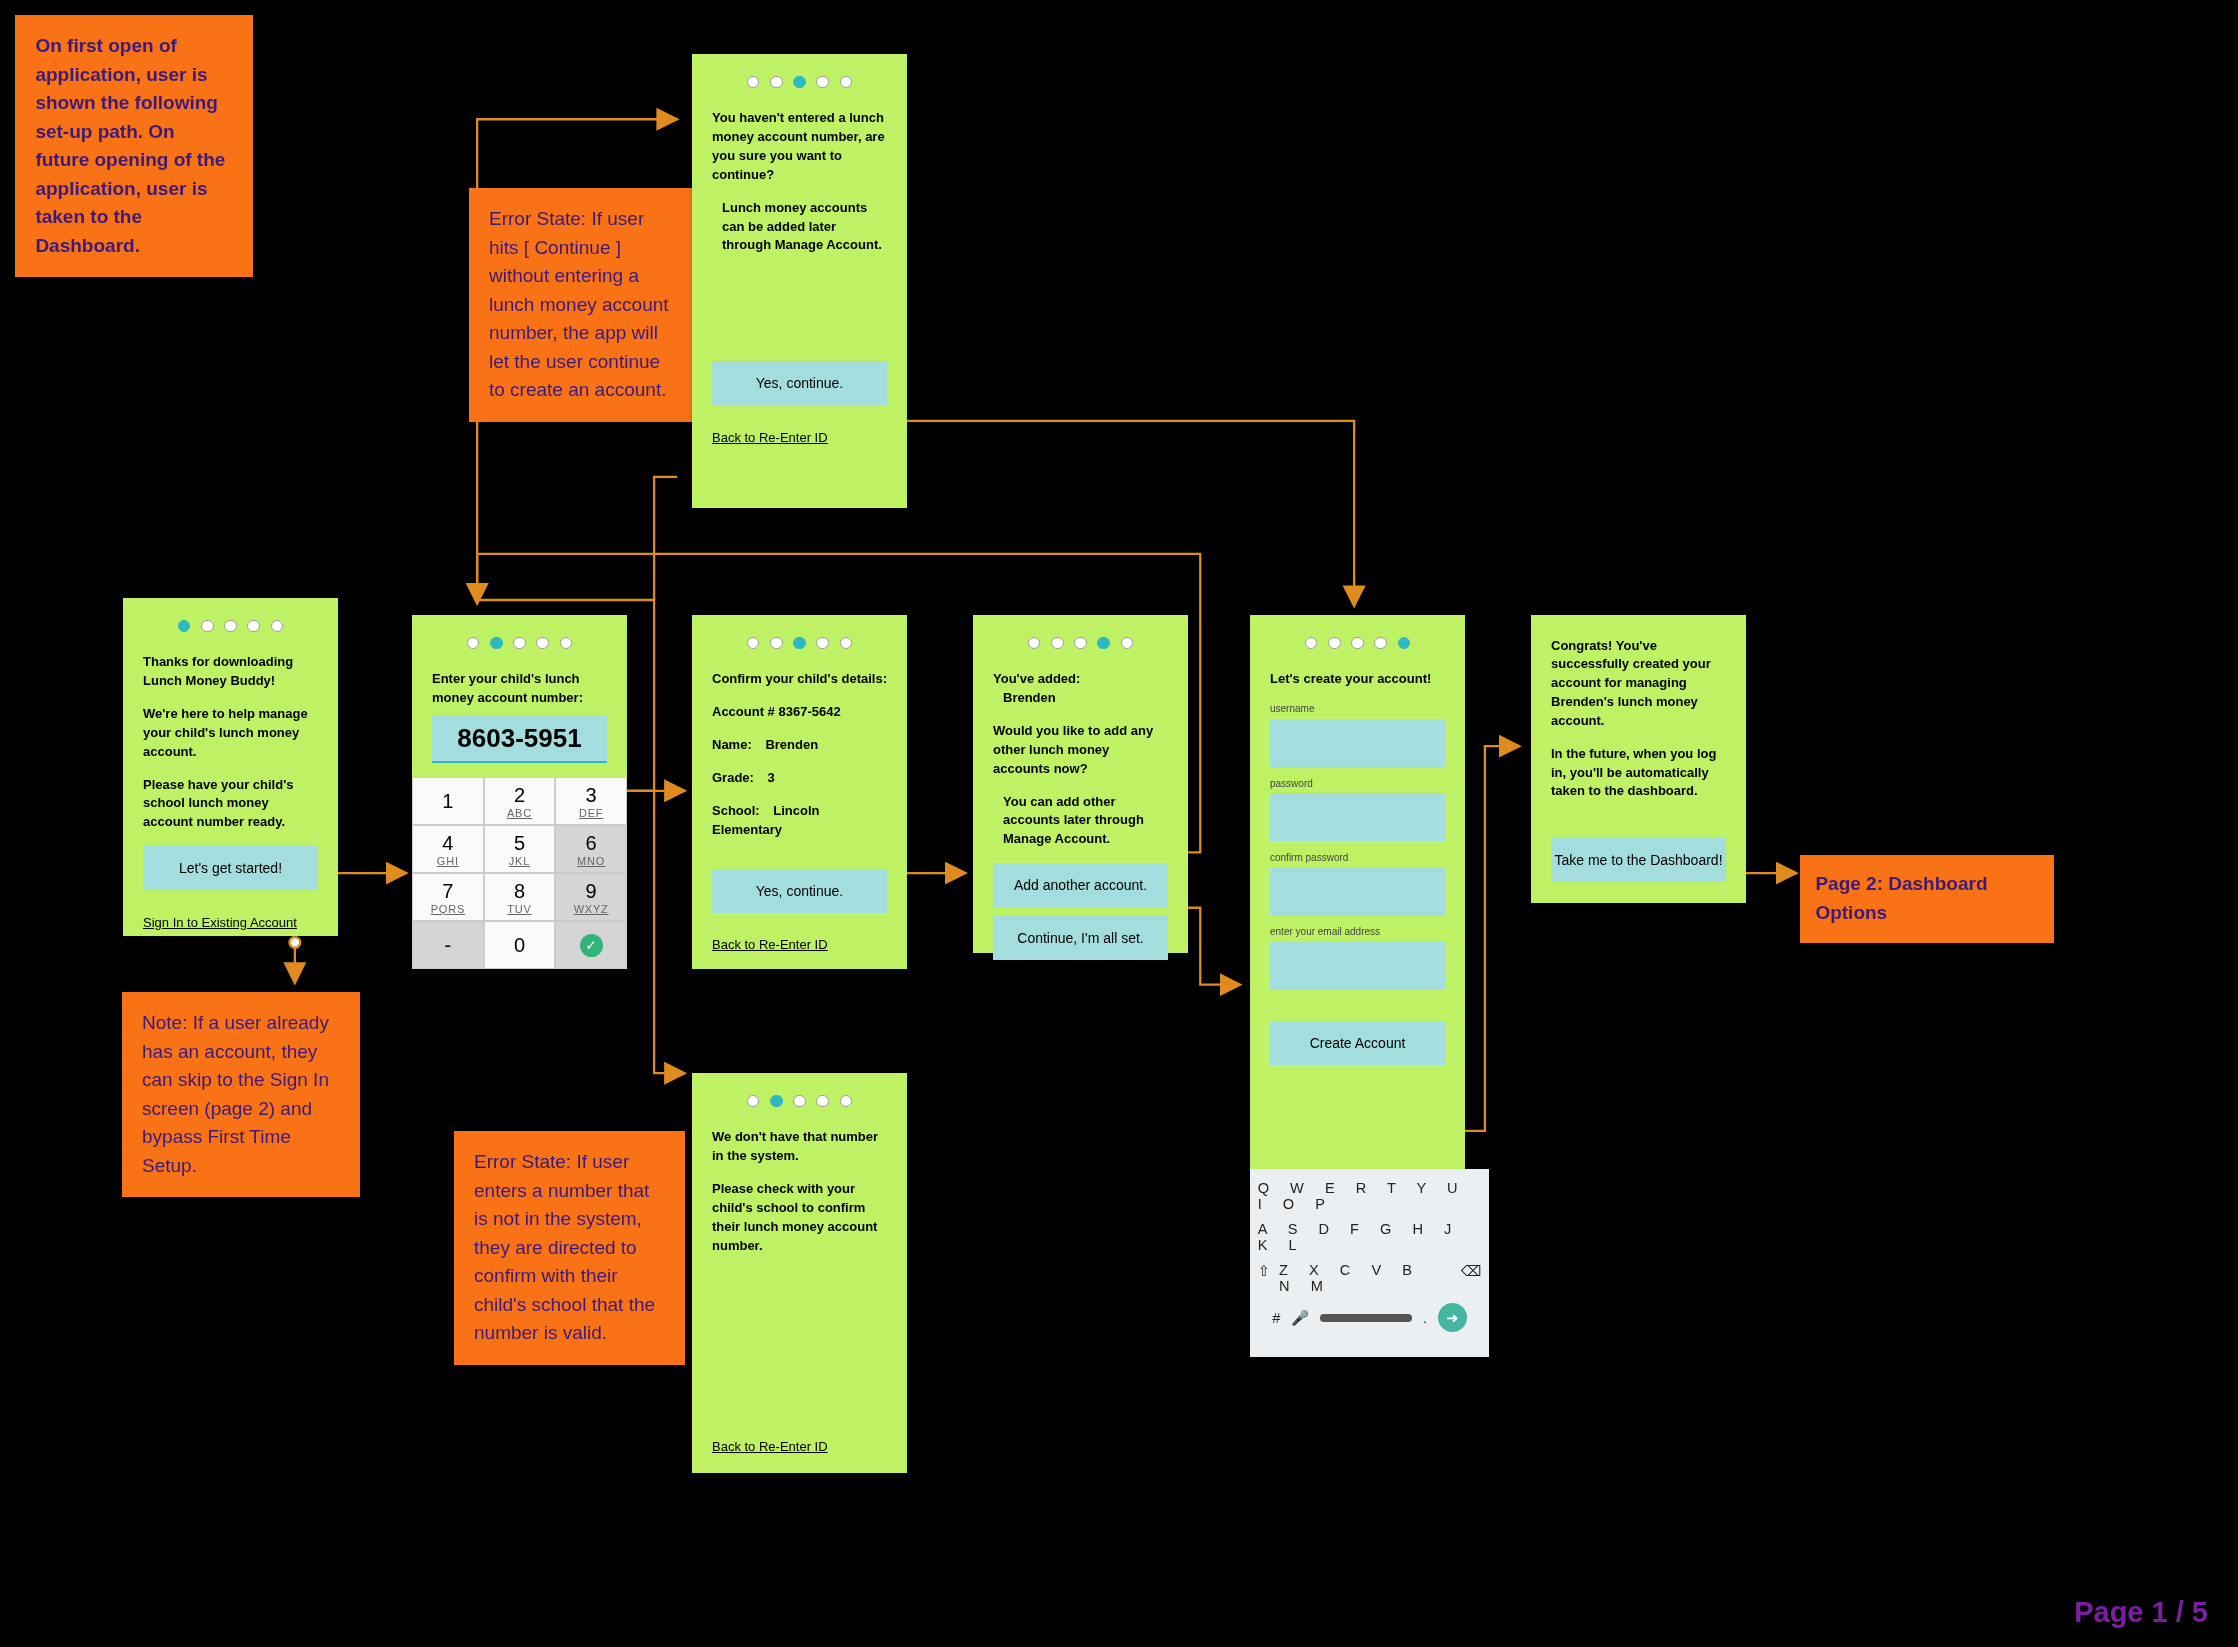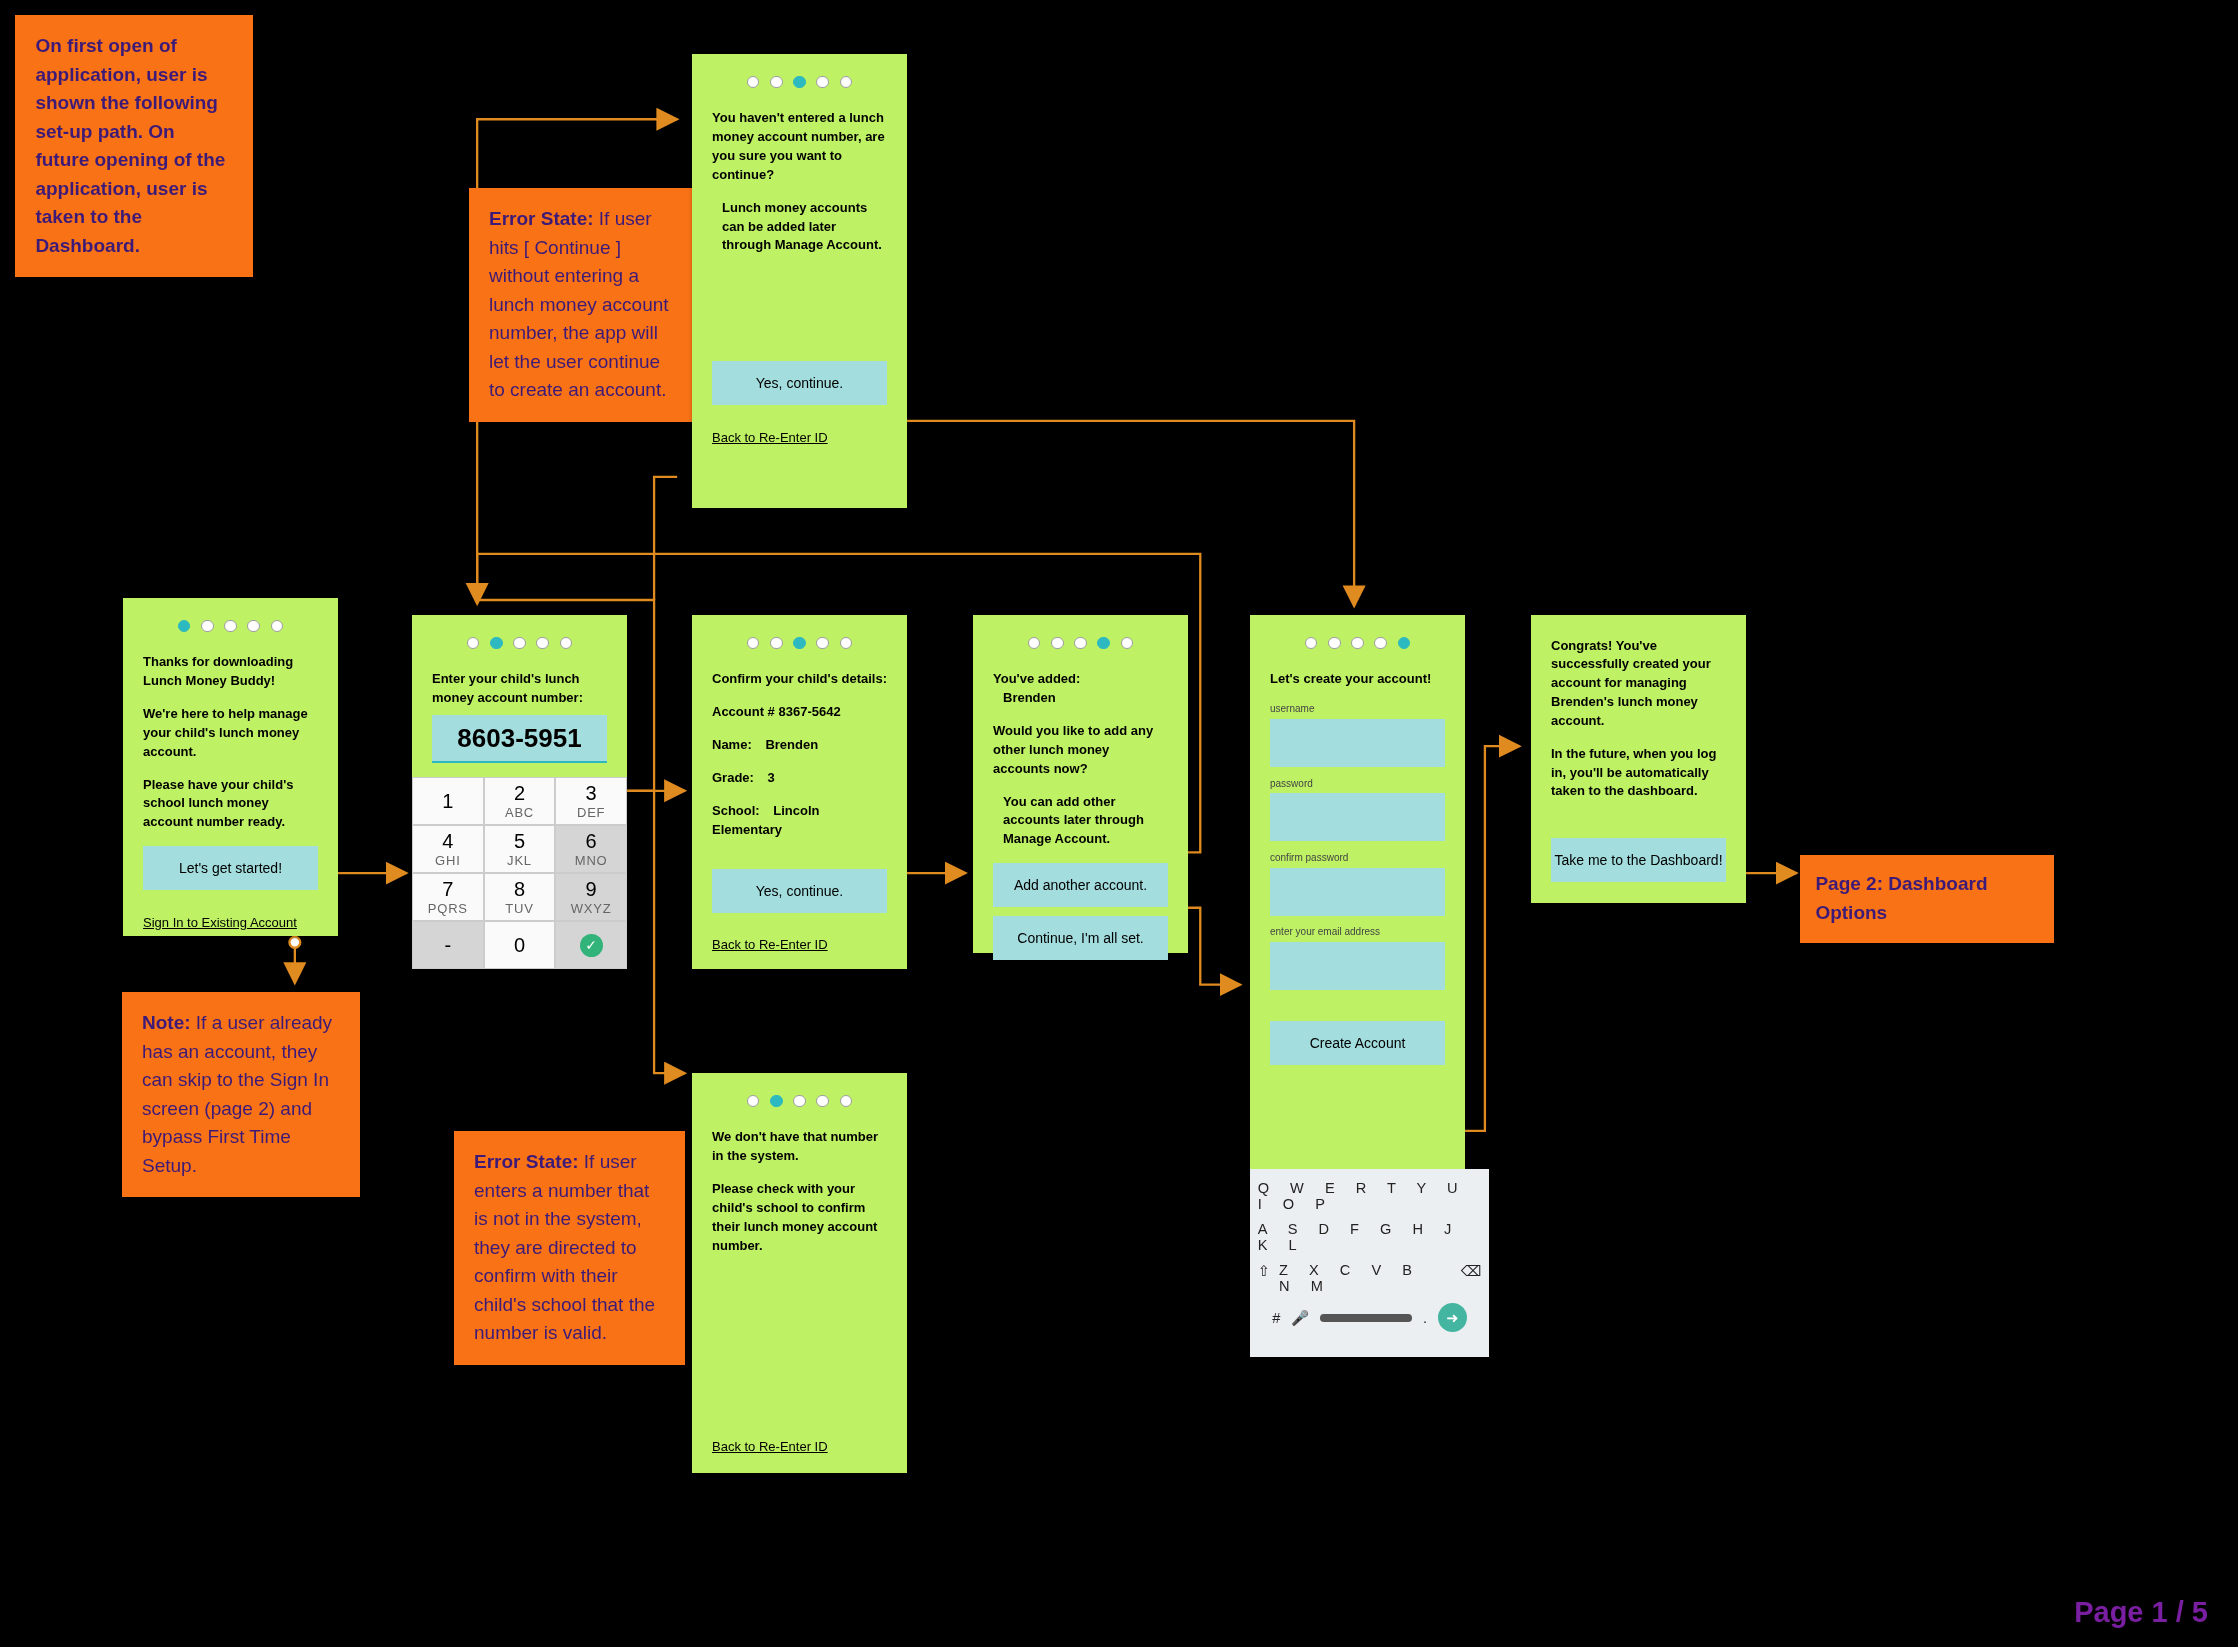--- a/index.html
+++ b/index.html
@@ -14,21 +14,21 @@
   .annotation {
     position: absolute;
     background: #f97316;
     padding: 17px 20px;
     font-size: 19px;
     line-height: 1.5;
     color: #3d1a78;
     font-weight: 600;
     max-width: 238px;
   }
-  .annotation .title { font-weight: 700; }
+  .annotation .title { font-weight: 400; }
   .screen {
     position: absolute;
     background: #bef264;
     width: 215px;
     box-shadow: 0 1.5px 4.6px rgba(0,0,0,0.2);
     padding: 21.5px 20px 20px 20px;
   }
   .dots {
     display: flex;
     gap: 10.8px;
@@ -95,21 +95,21 @@
     display:flex;
     flex-direction: column;
     align-items:center;
     justify-content:center;
     height: 48px;
     border: 0.8px solid #ccc;
     background:#fafafa;
     font-size: 14px;
   }
   .keypad .key .num { font-size: 20px; font-weight:300; }
-  .keypad .key .letters { font-size: 13px; color:#666; letter-spacing:0.8px; }
+  .keypad .key .letters { font-size: 11px; color:#666; letter-spacing:0.8px;text-decoration:underline; }
   .keypad .key.gray { background:#d5d5d5; }
   .keypad .key.check { background:#d5d5d5; }
   .keypad .key.check .circle {
     width: 23px; height:23px; border-radius:50%; background:#32b37a; display:flex; align-items:center; justify-content:center; color:#fff; font-size:14px;
   }
   .label-sm {
     font-size:10px; color:#444; margin-bottom:4.6px; margin-top:10.8px;
   }
   .text-input {
     background:#a3ddde;

